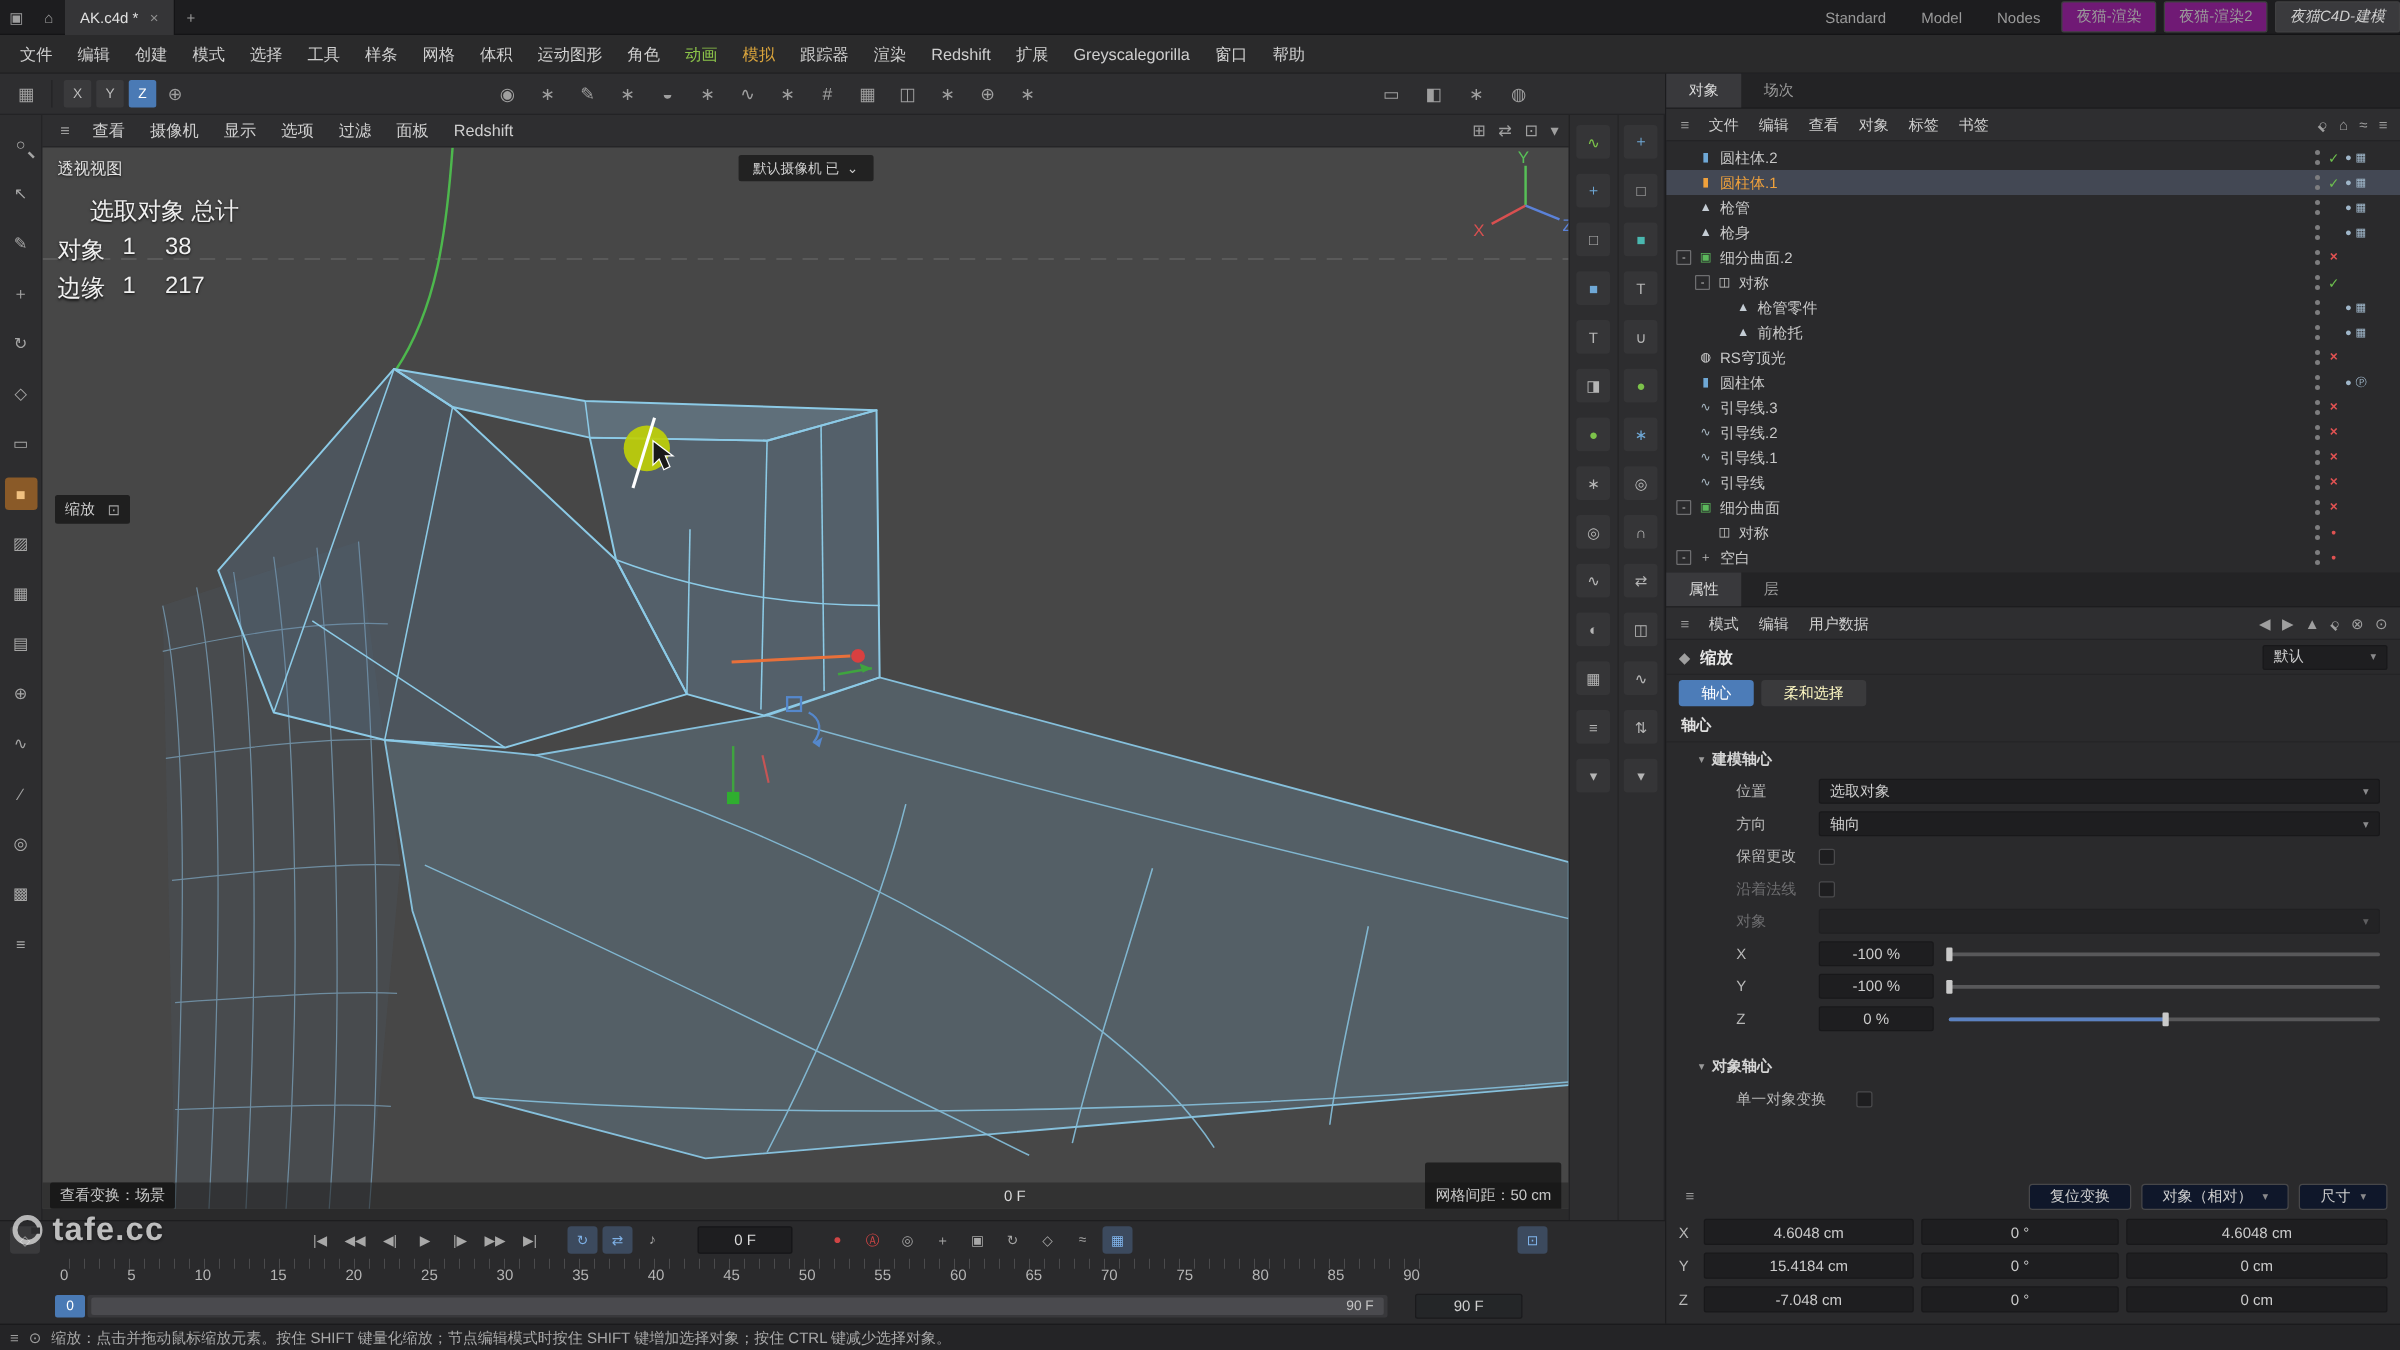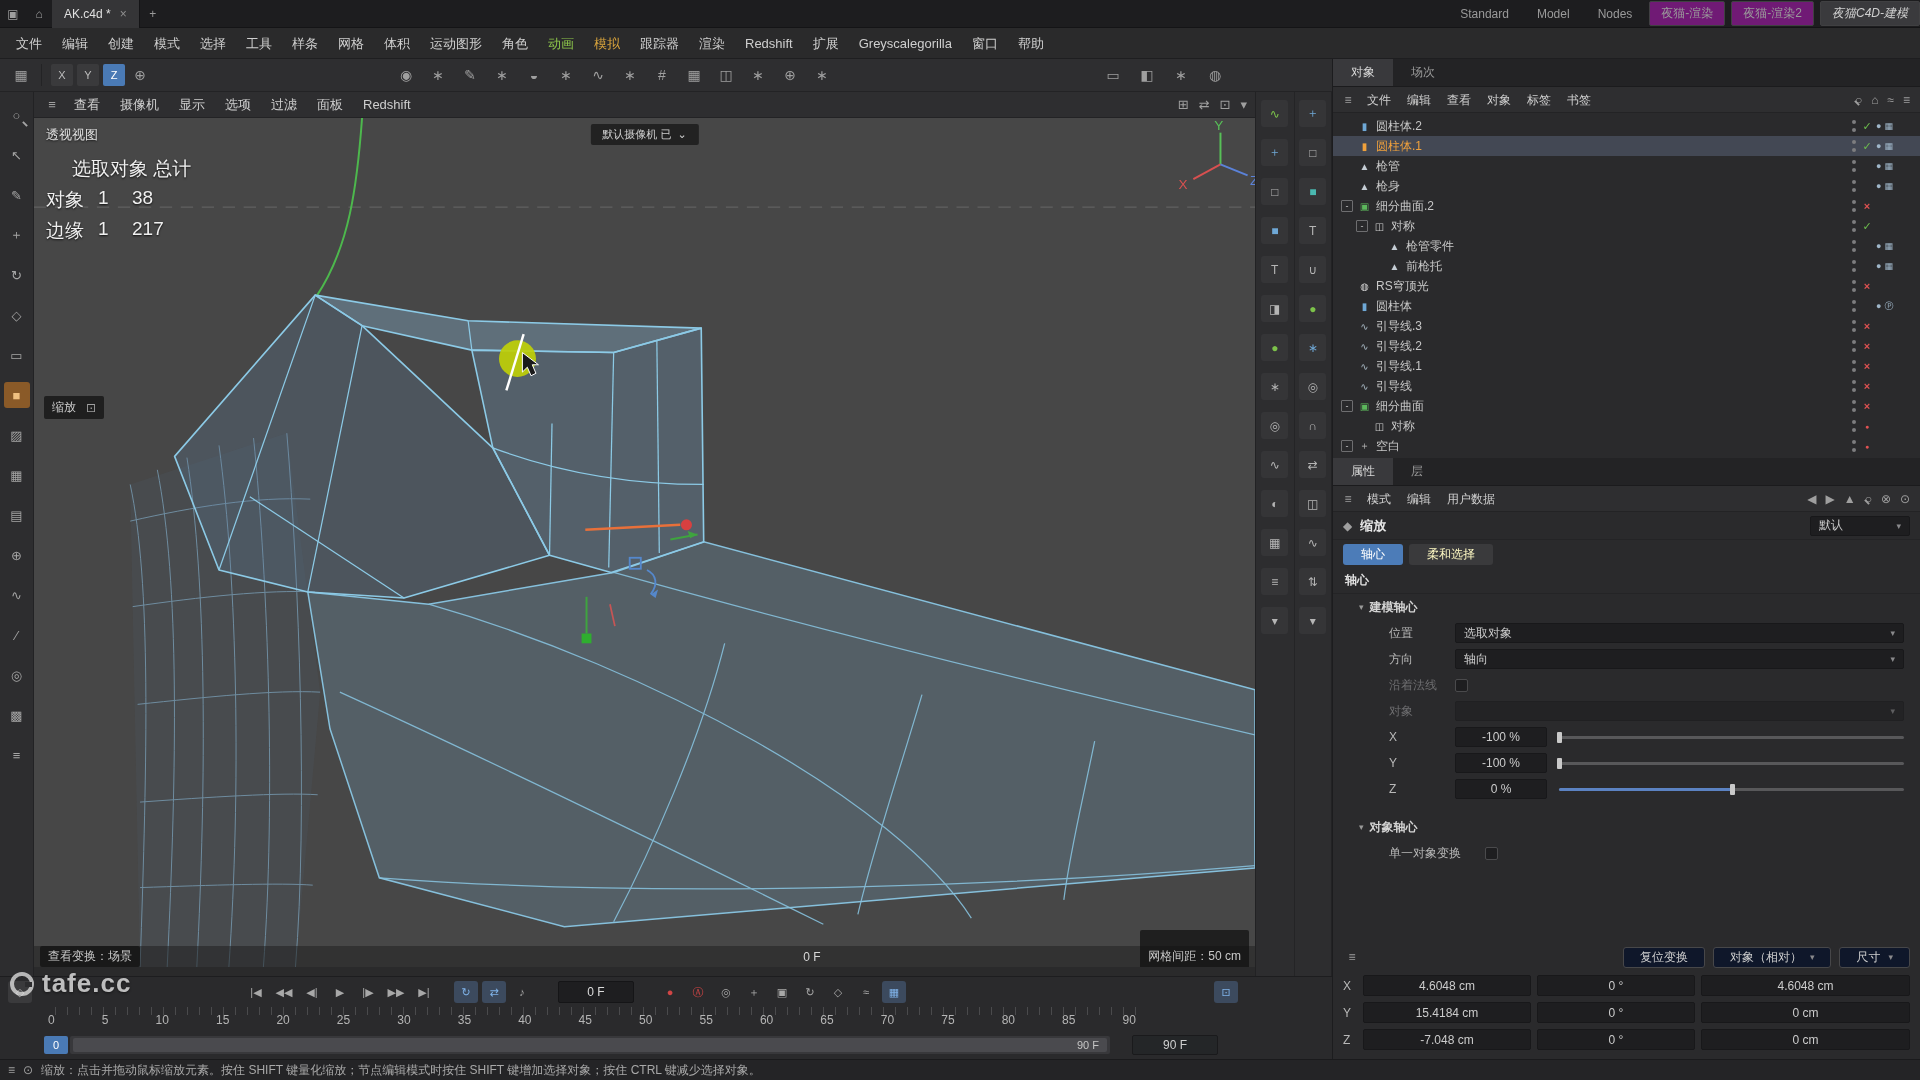--- a/index.html
+++ b/index.html
@@ -725,20 +725,24 @@
     </span>
   </div>
   <div class="arow">
     <span class="albl">方向</span>
     <span class="dd">
       <span>轴向</span>
       <span class="caret">▾</span>
     </span>
   </div>
   <div class="arow">
+    <span class="albl">保留更改</span>
+    <span class="cb"></span>
+  </div>
+  <div class="arow">
     <span class="albl dim">沿着法线</span>
     <span class="cb"></span>
   </div>
   <div class="arow">
     <span class="albl dim">对象</span>
     <span class="dd" style="opacity:.55">
       <span class="caret">▾</span>
     </span>
   </div>
 

